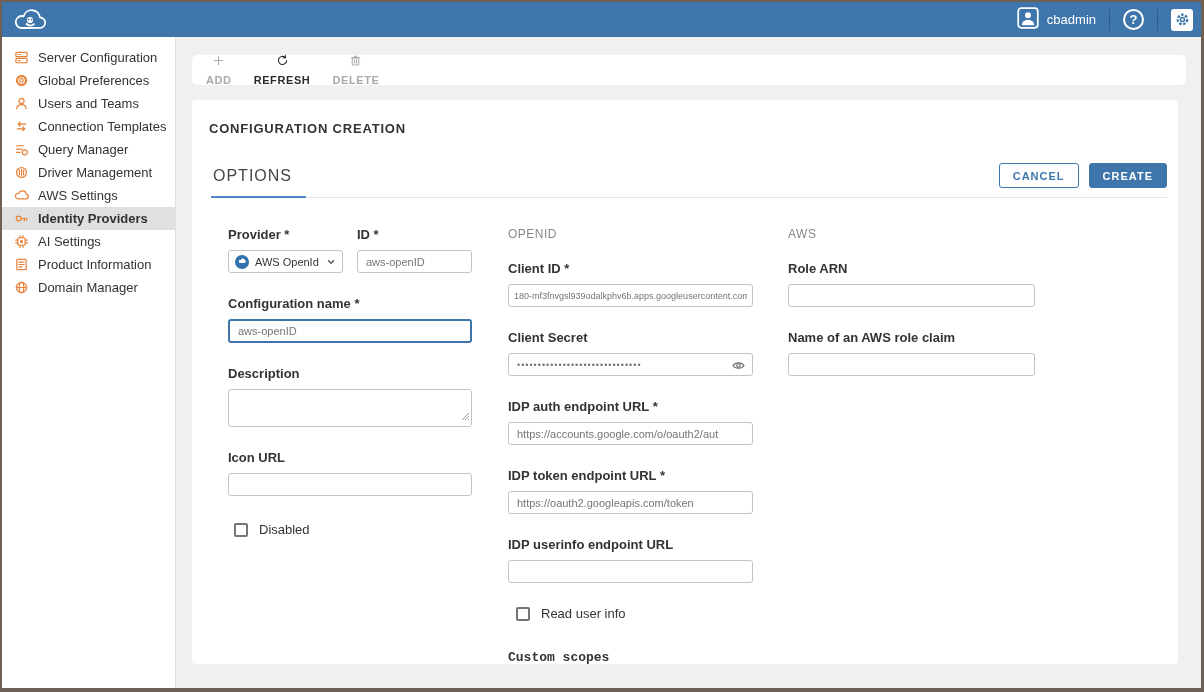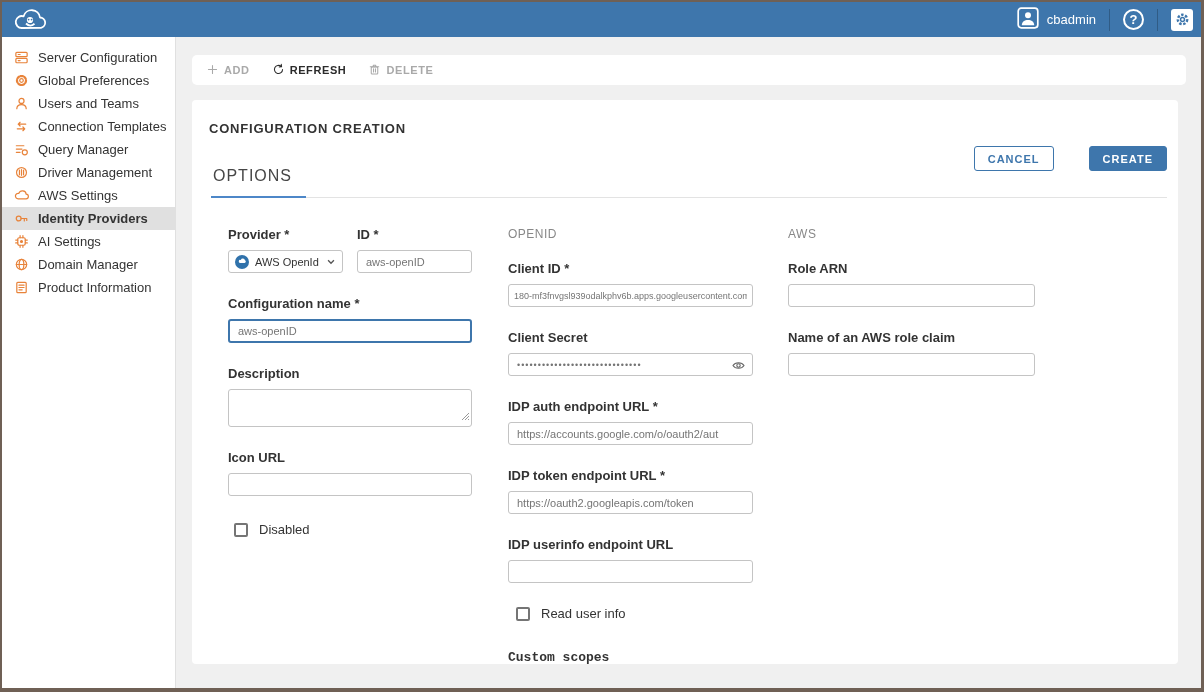--- a/index.html
+++ b/index.html
@@ -44,47 +44,47 @@
   .side-item.selected { background:#e0e0e0; font-weight:bold; }
   .sicon { width:15px; height:15px; display:flex; align-items:center; justify-content:center; flex:0 0 15px; }
   .main { flex:1; background:#f0f0f0; min-width:0; }
   
   .toolbar {
     margin:18px 15px 0 16px; height:30px; background:#fff; border-radius:5px;
     display:flex; align-items:center; padding:0 14px; gap:22px;
   }
   .tool-btn {
     display:flex; align-items:center; gap:5px;
-    font-size:11px; font-weight:bold; letter-spacing:.6px; cursor:pointer;
+    font-size:11px; font-weight:bold; letter-spacing:.6px; cursor:pointer;flex-direction:column;
   }
   .tool-btn.disabled { color:#a9a9a9; cursor:default; }
   .tool-btn.enabled { color:#2b2b2b; }
   
   .panel {
     margin:15px 23px 0 16px; height:564px; background:#fff; border-radius:4px;
     position:relative; overflow:hidden;
   }
   .panel-title { padding:21px 0 0 17px; font-size:13px; font-weight:bold; letter-spacing:.8px; color:#333; }
   .tabrow {
     margin:25px 11px 0 19px; border-bottom:1px solid #e3e3e3;
     display:flex; align-items:flex-end; position:relative; height:37px;
   }
   .tab {
     font-size:16px; letter-spacing:1px; color:#464646; padding:0 14px 11px 2px;
     border-bottom:2px solid #4d87c8; margin-bottom:-1px; cursor:pointer;
   }
-  .tab-buttons { position:absolute; right:0; bottom:26px; display:flex; gap:10px; }
+  .tab-buttons { position:absolute; right:0; bottom:9px; display:flex; gap:10px; }
   .btn {
     height:25px; min-width:66px; padding:0 13px; border-radius:3px;
     font-size:11px; font-weight:bold; letter-spacing:1px; cursor:pointer;
     display:flex; align-items:center; justify-content:center;
     font-family:"Liberation Sans","DejaVu Sans",sans-serif;
   }
   .btn-cancel { background:#fff; border:1px solid #3e76ac; color:#3e76ac; }
-  .btn-create { background:#3e76ac; border:1px solid #3e76ac; color:#fff;margin-left:25px; }
+  .btn-create { background:#3e76ac; border:1px solid #3e76ac; color:#fff; }
   
   .form { display:flex; margin:29px 0 0 36px; }
   .col1 { width:244px; margin-right:36px; }
   .col2 { width:245px; margin-right:35px; }
   .col3 { width:247px; }
   .label { font-size:13px; font-weight:bold; color:#333; margin-bottom:8px; }
   .section-head { font-size:12px; color:#888; letter-spacing:.5px; margin-bottom:20px; }
   .group { margin-bottom:23px; }
   .tinput {
     width:100%; height:23px; border:1px solid #c4c4c4; border-radius:3px;
@@ -239,35 +239,35 @@
               <rect x="4" y="4" width="8" height="8" rx="1.5"></rect>
               <path d="M6.5 1.8v2.2 M9.5 1.8v2.2 M6.5 12v2.2 M9.5 12v2.2 M1.8 6.5h2.2 M1.8 9.5h2.2 M12 6.5h2.2 M12 9.5h2.2"></path>
               <circle cx="8" cy="8" r="1" fill="#e8833a"></circle>
             </svg>
           </span>
           <span>AI Settings</span>
         </div>
         <div class="side-item">
           <span class="sicon">
             <svg width="15" height="15" viewBox="0 0 16 16" style="fill:none;stroke:#e8833a;stroke-width:1.3;stroke-linecap:round;stroke-linejoin:round">
+              <rect x="3" y="2.5" width="10" height="11" rx="1"></rect>
+              <path d="M5.3 5.5h5.4 M5.3 8h5.4 M5.3 10.5h3.4"></path>
+            </svg>
+          </span>
+          <span>Product Information</span>
+        </div>
+        <div class="side-item">
+          <span class="sicon">
+            <svg width="15" height="15" viewBox="0 0 16 16" style="fill:none;stroke:#e8833a;stroke-width:1.3;stroke-linecap:round;stroke-linejoin:round">
               <circle cx="8" cy="8" r="5.5"></circle>
               <ellipse cx="8" cy="8" rx="2.5" ry="5.5"></ellipse>
               <path d="M2.5 8h11"></path>
             </svg>
           </span>
           <span>Domain Manager</span>
-        </div>
-        <div class="side-item">
-          <span class="sicon">
-            <svg width="15" height="15" viewBox="0 0 16 16" style="fill:none;stroke:#e8833a;stroke-width:1.3;stroke-linecap:round;stroke-linejoin:round">
-              <rect x="3" y="2.5" width="10" height="11" rx="1"></rect>
-              <path d="M5.3 5.5h5.4 M5.3 8h5.4 M5.3 10.5h3.4"></path>
-            </svg>
-          </span>
-          <span>Product Information</span>
         </div>
       </div>
 
     <div class="main">
       <div class="toolbar" id="toolbar">
           <div class="tool-btn disabled">
             <span><svg width="13" height="13" viewBox="0 0 16 16" style="fill:none;stroke:#a9a9a9;stroke-width:1.3;stroke-linecap:round;stroke-linejoin:round">
                 <path d="M8 3v10 M3 8h10"></path>
               </svg></span>
             <span>ADD</span>

